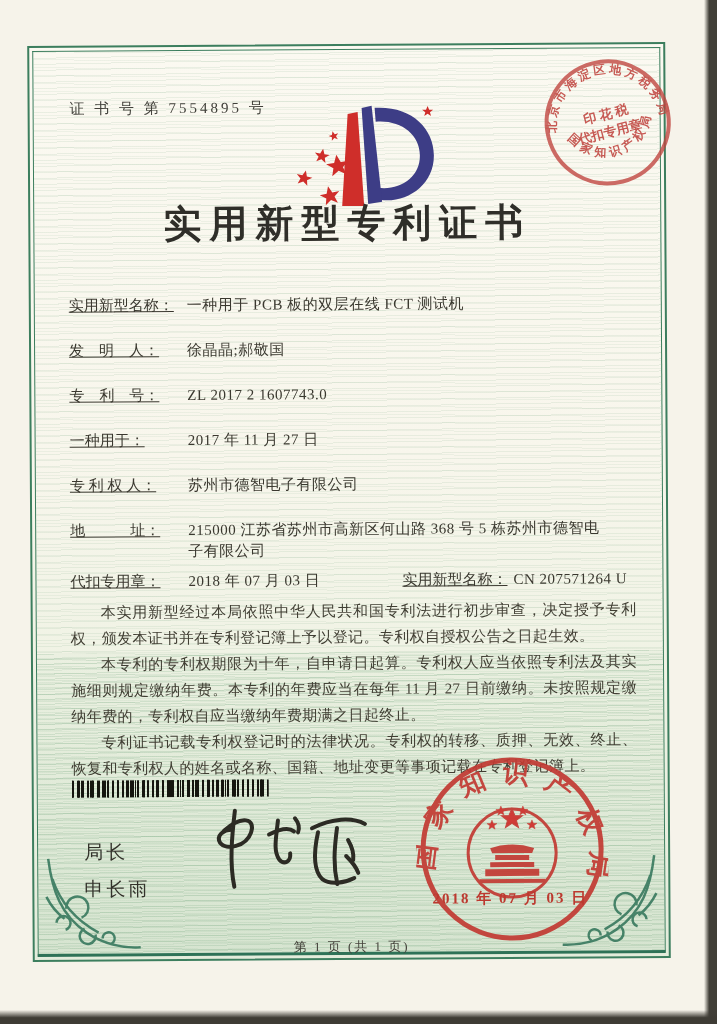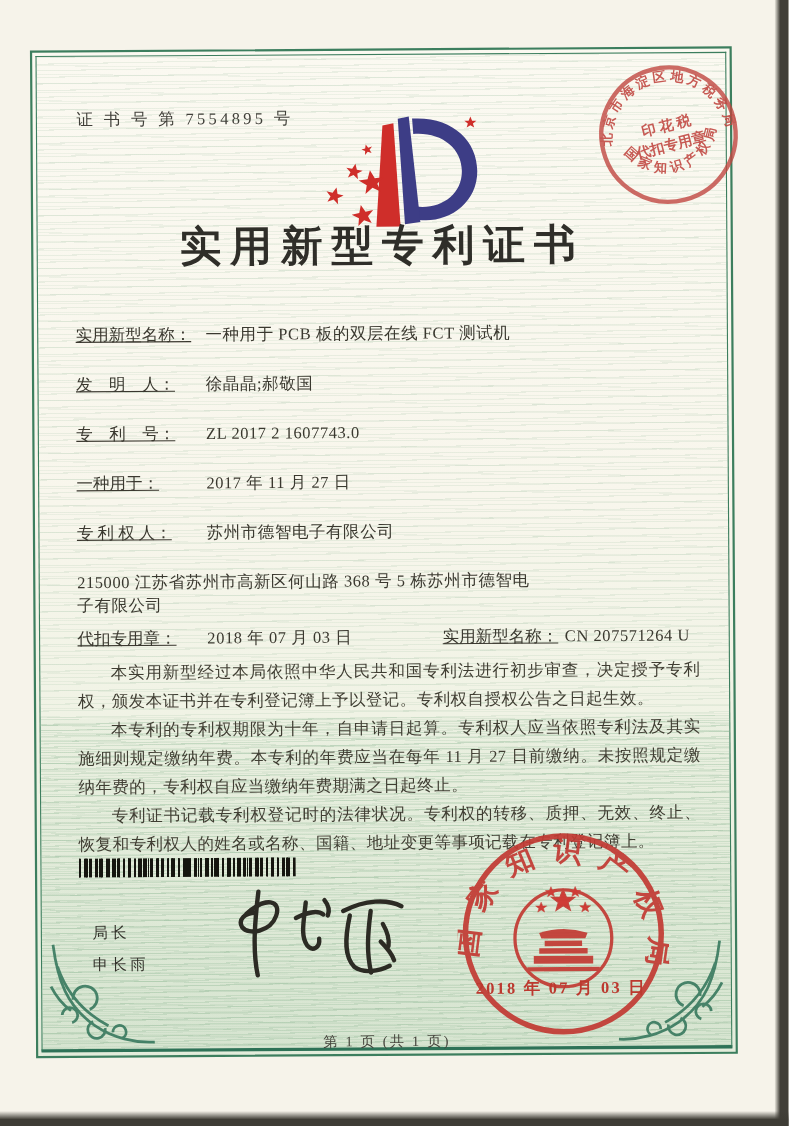--- a/index.html
+++ b/index.html
@@ -61,21 +61,21 @@
     text-align:justify;color:#403e33;}
   .paragraphs p{margin:0;text-indent:2em;letter-spacing:.4px;}
 
   .barcode{left:38px;top:733px;width:197px;height:17px;
     background-image:
       repeating-linear-gradient(90deg,#15150f 0 2px,transparent 2px 5px),
       repeating-linear-gradient(90deg,#15150f 0 1px,transparent 1px 9px),
       repeating-linear-gradient(90deg,transparent 0 6px,#15150f 6px 8px,transparent 8px 13px);
   }
 
-  .signer{left:50px;top:792px;font-size:14px;letter-spacing:3px;color:#33322b;}
+  .signer{left:50px;top:792px;font-size:19px;letter-spacing:3px;color:#33322b;}
   .signer div{margin-bottom:11px;}
 
   .sig-svg{left:160px;top:752px;}
   .seal-svg{left:382px;top:708px;}
   .seal-date{left:398px;top:844px;font-size:15px;letter-spacing:2px;color:#bc392f;font-weight:600;}
 
   .footer{left:0;top:892px;width:100%;text-align:center;font-size:13px;letter-spacing:2px;color:#44433b;}
 
   .logo-svg{left:252px;top:48px;}
   .tax-stamp{left:512px;top:12px;transform:rotate(-14deg);opacity:.88;}
@@ -143,20 +143,21 @@
       </div>
       <div class="field-row">
         <span class="field-label">一种用于：</span>
         <span class="field-value">2017 年 11 月 27 日</span>
       </div>
       <div class="field-row">
         <span class="field-label">专 利 权 人：</span>
         <span class="field-value">苏州市德智电子有限公司</span>
       </div>
       <div class="field-row" style="margin-bottom:12px">
+        <span class="field-label">地　　　址：</span>
         <span class="field-value" style="max-width:420px">215000 江苏省苏州市高新区何山路 368 号 5 栋苏州市德智电子有限公司</span>
       </div>
       <div class="grant-row">
         <div class="grant-left">
           <span class="field-label">代扣专用章：</span>
           <span class="field-value">2018 年 07 月 03 日</span>
         </div>
         <div class="grant-right">
           <span class="field-label" style="width:auto">实用新型名称：</span>
           <span class="field-value" style="margin-left:6px">CN 207571264 U</span>

